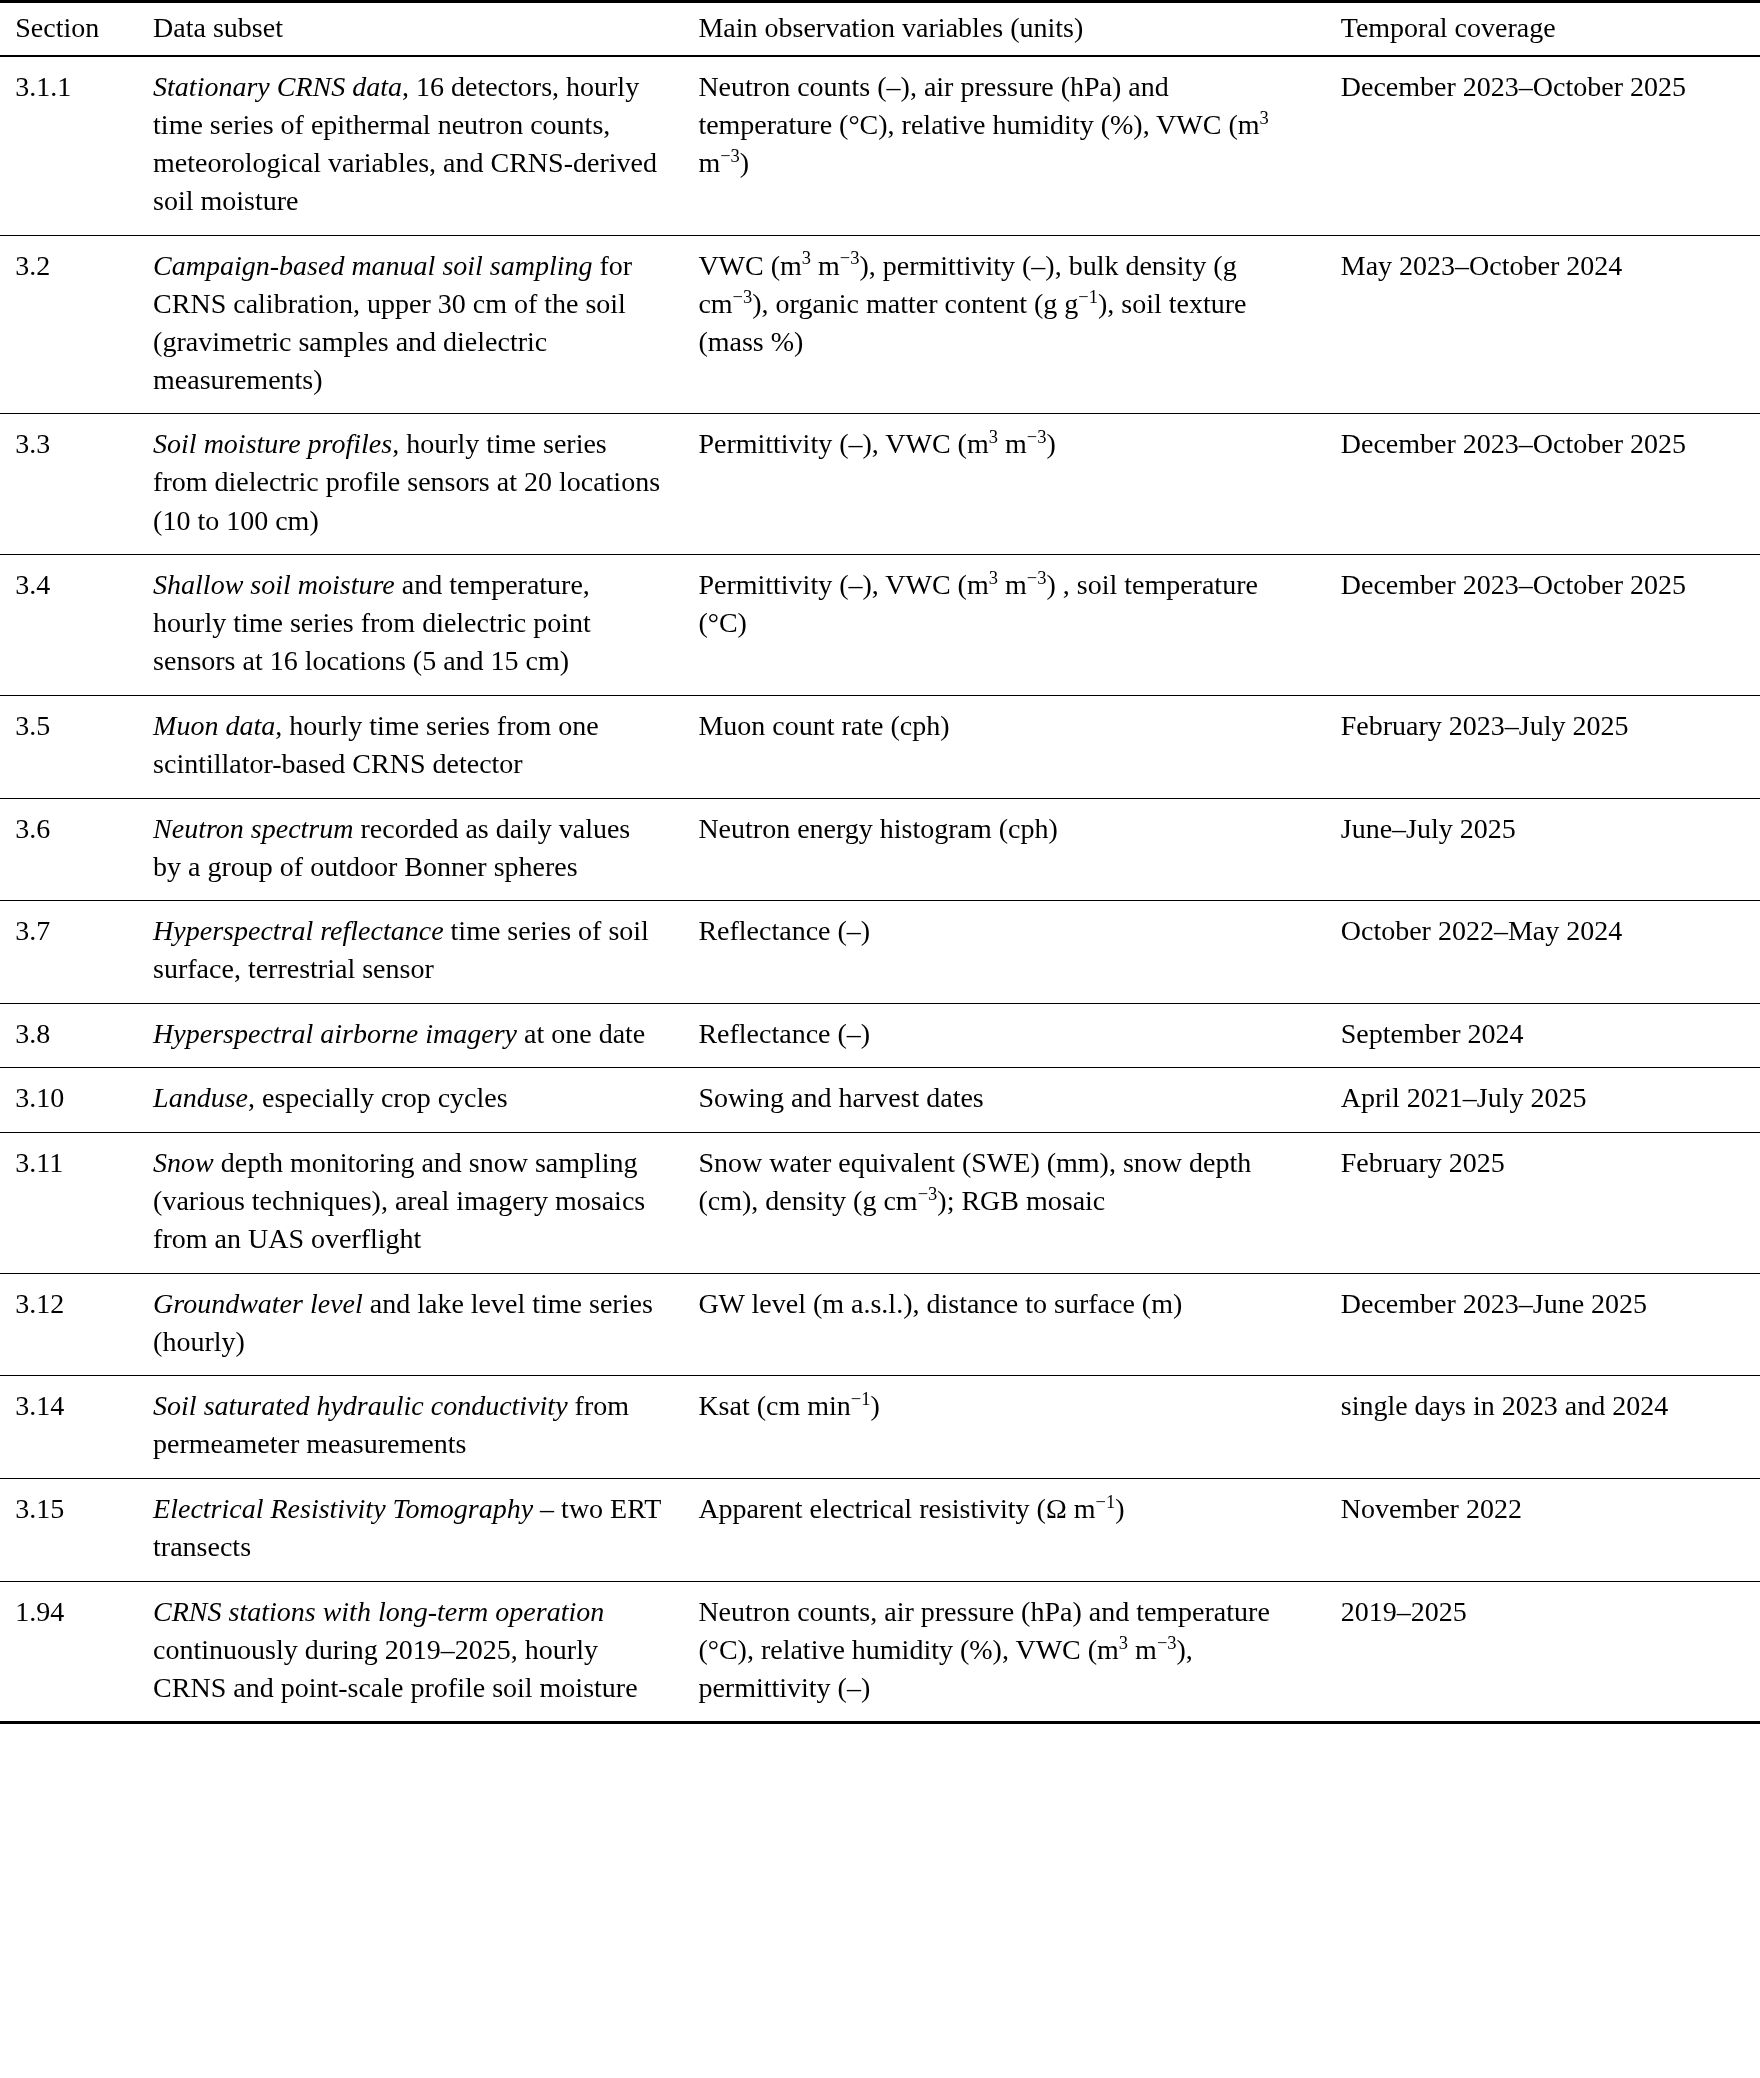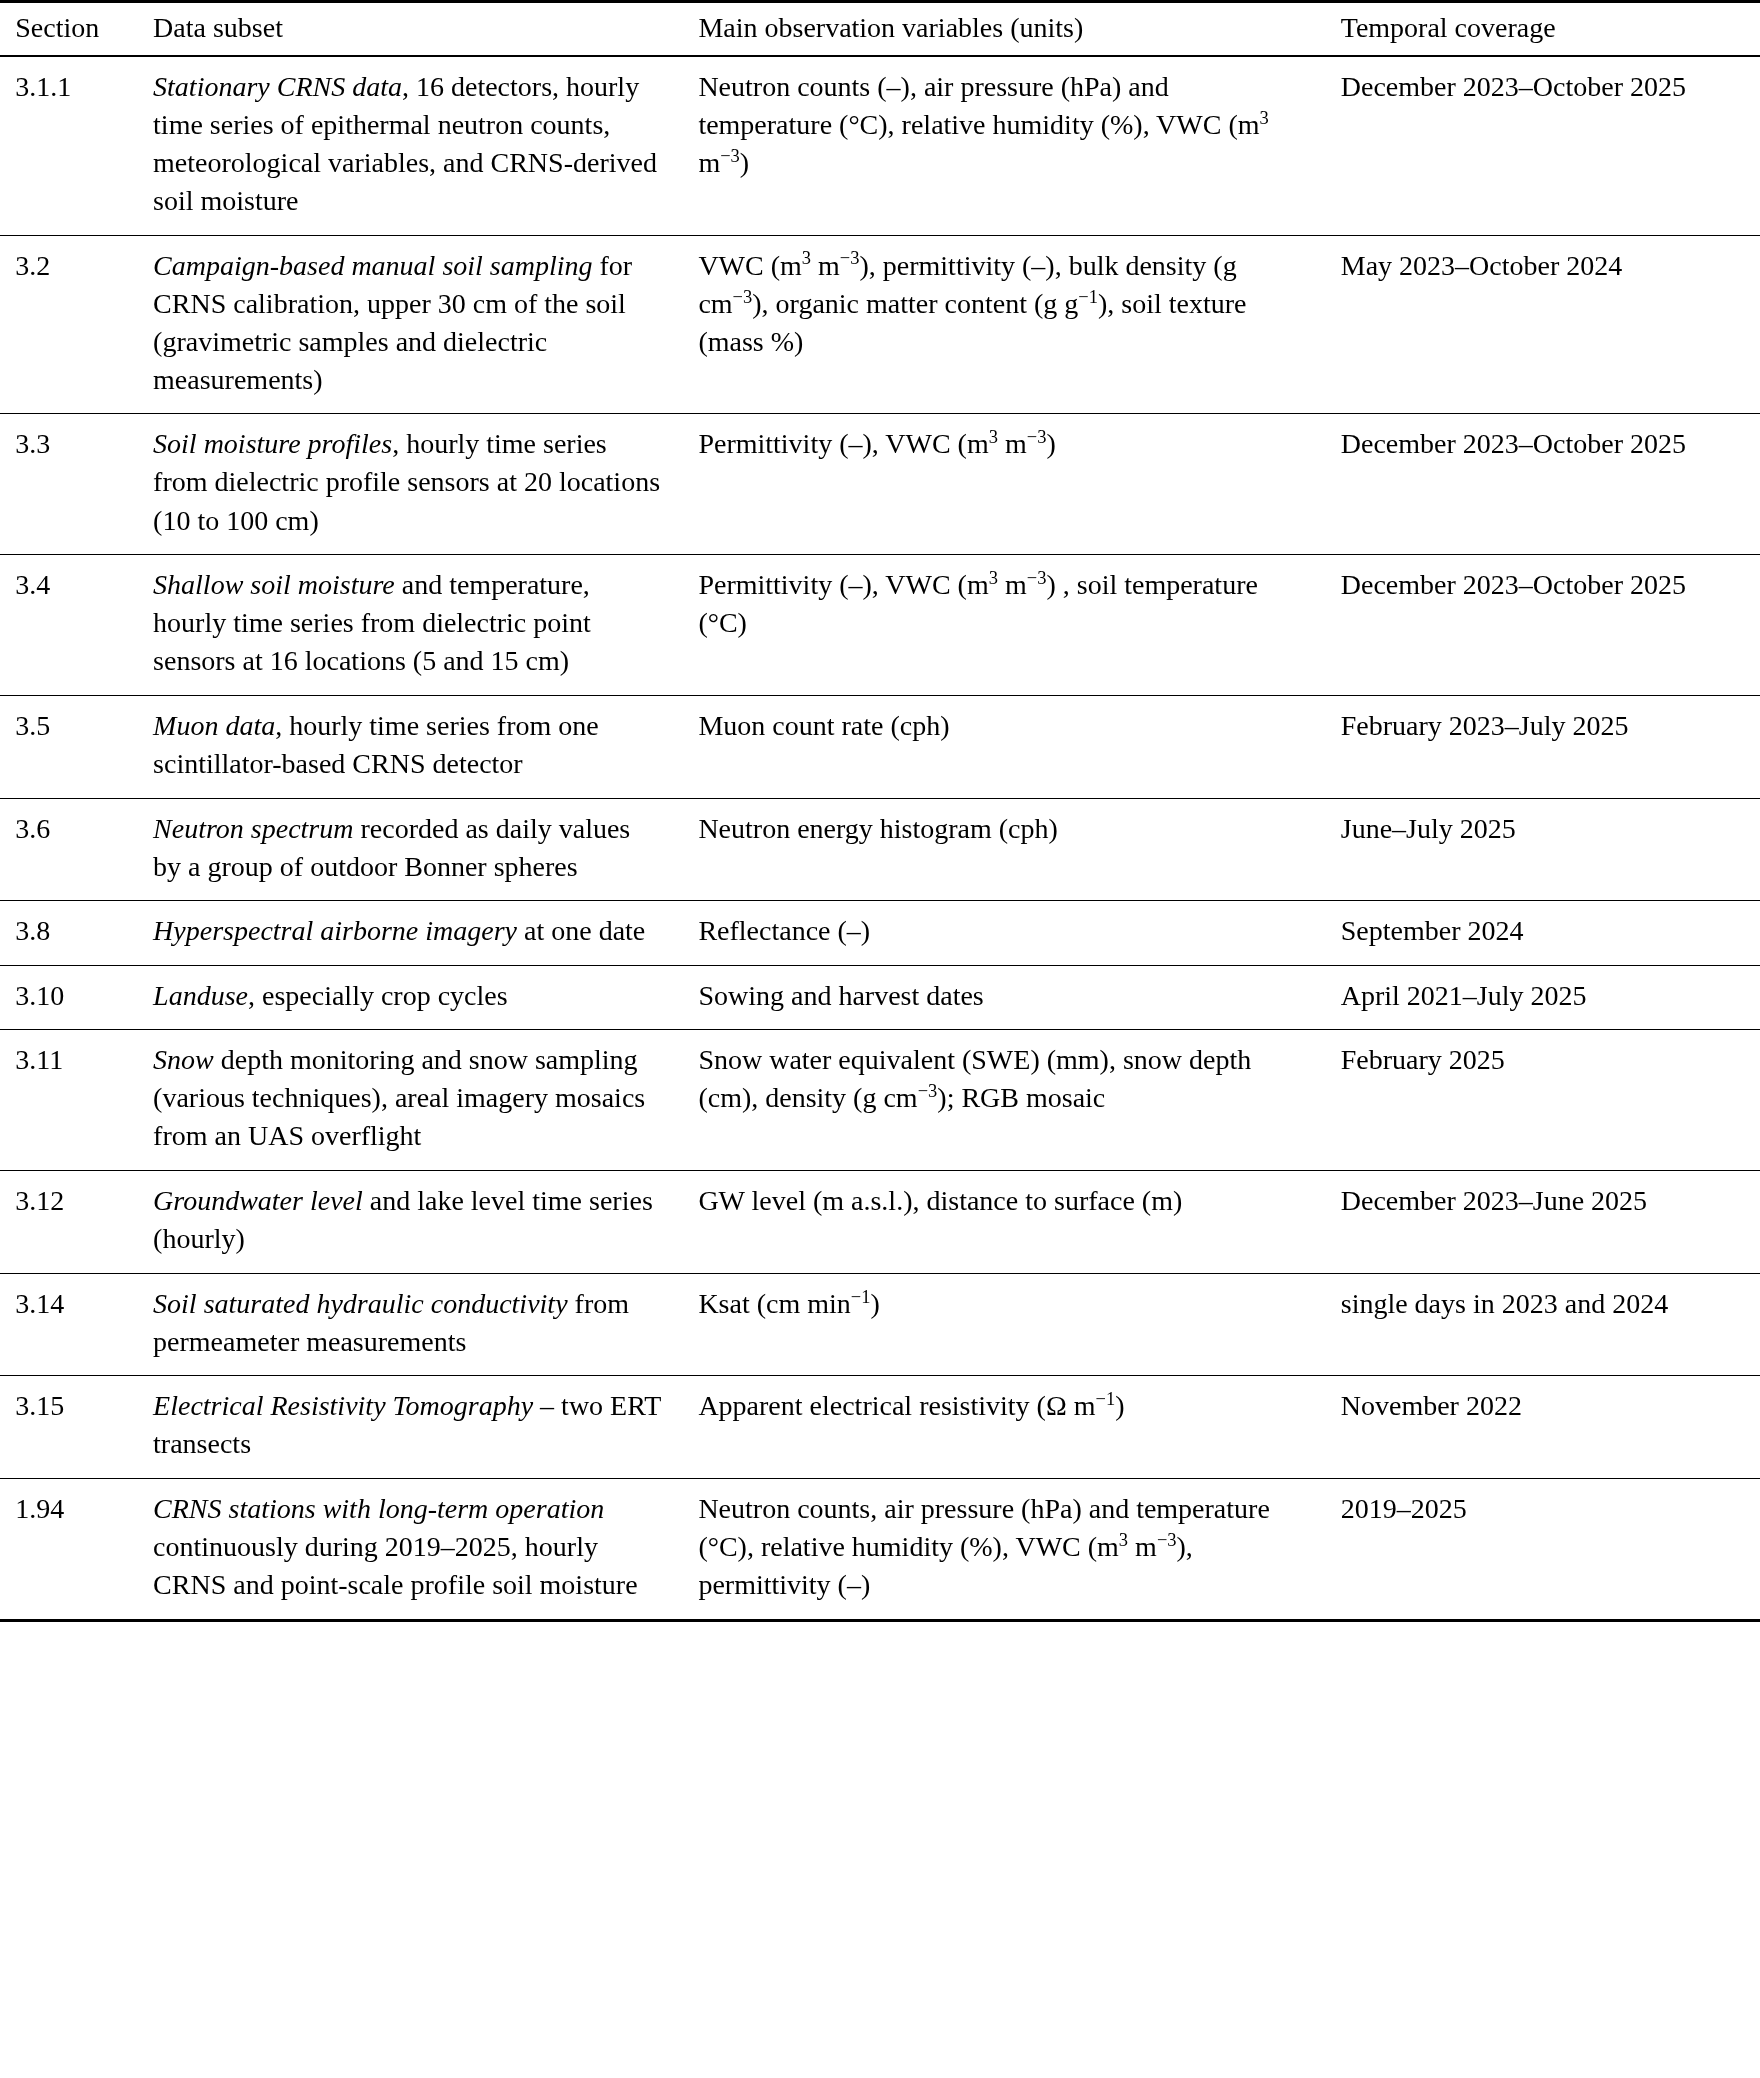--- a/index.html
+++ b/index.html
@@ -104,20 +104,26 @@
     <td class="c-vars">Muon count rate (cph)</td>
     <td class="c-coverage">February 2023–July 2025</td>
   </tr>
         <tr>
     <td class="c-section">3.6</td>
     <td class="c-subset"><i>Neutron spectrum</i> recorded as daily values by a group of outdoor Bonner spheres</td>
     <td class="c-vars">Neutron energy histogram (cph)</td>
     <td class="c-coverage">June–July 2025</td>
   </tr>
         <tr>
+    <td class="c-section">3.7</td>
+    <td class="c-subset"><i>Hyperspectral reflectance</i> time series of soil surface, terrestrial sensor</td>
+    <td class="c-vars">Reflectance (–)</td>
+    <td class="c-coverage">October 2022–May 2024</td>
+  </tr>
+        <tr>
     <td class="c-section">3.8</td>
     <td class="c-subset"><i>Hyperspectral airborne imagery</i> at one date</td>
     <td class="c-vars">Reflectance (–)</td>
     <td class="c-coverage">September 2024</td>
   </tr>
         <tr>
     <td class="c-section">3.10</td>
     <td class="c-subset"><i>Landuse</i>, especially crop cycles</td>
     <td class="c-vars">Sowing and harvest dates</td>
     <td class="c-coverage">April 2021–July 2025</td>

